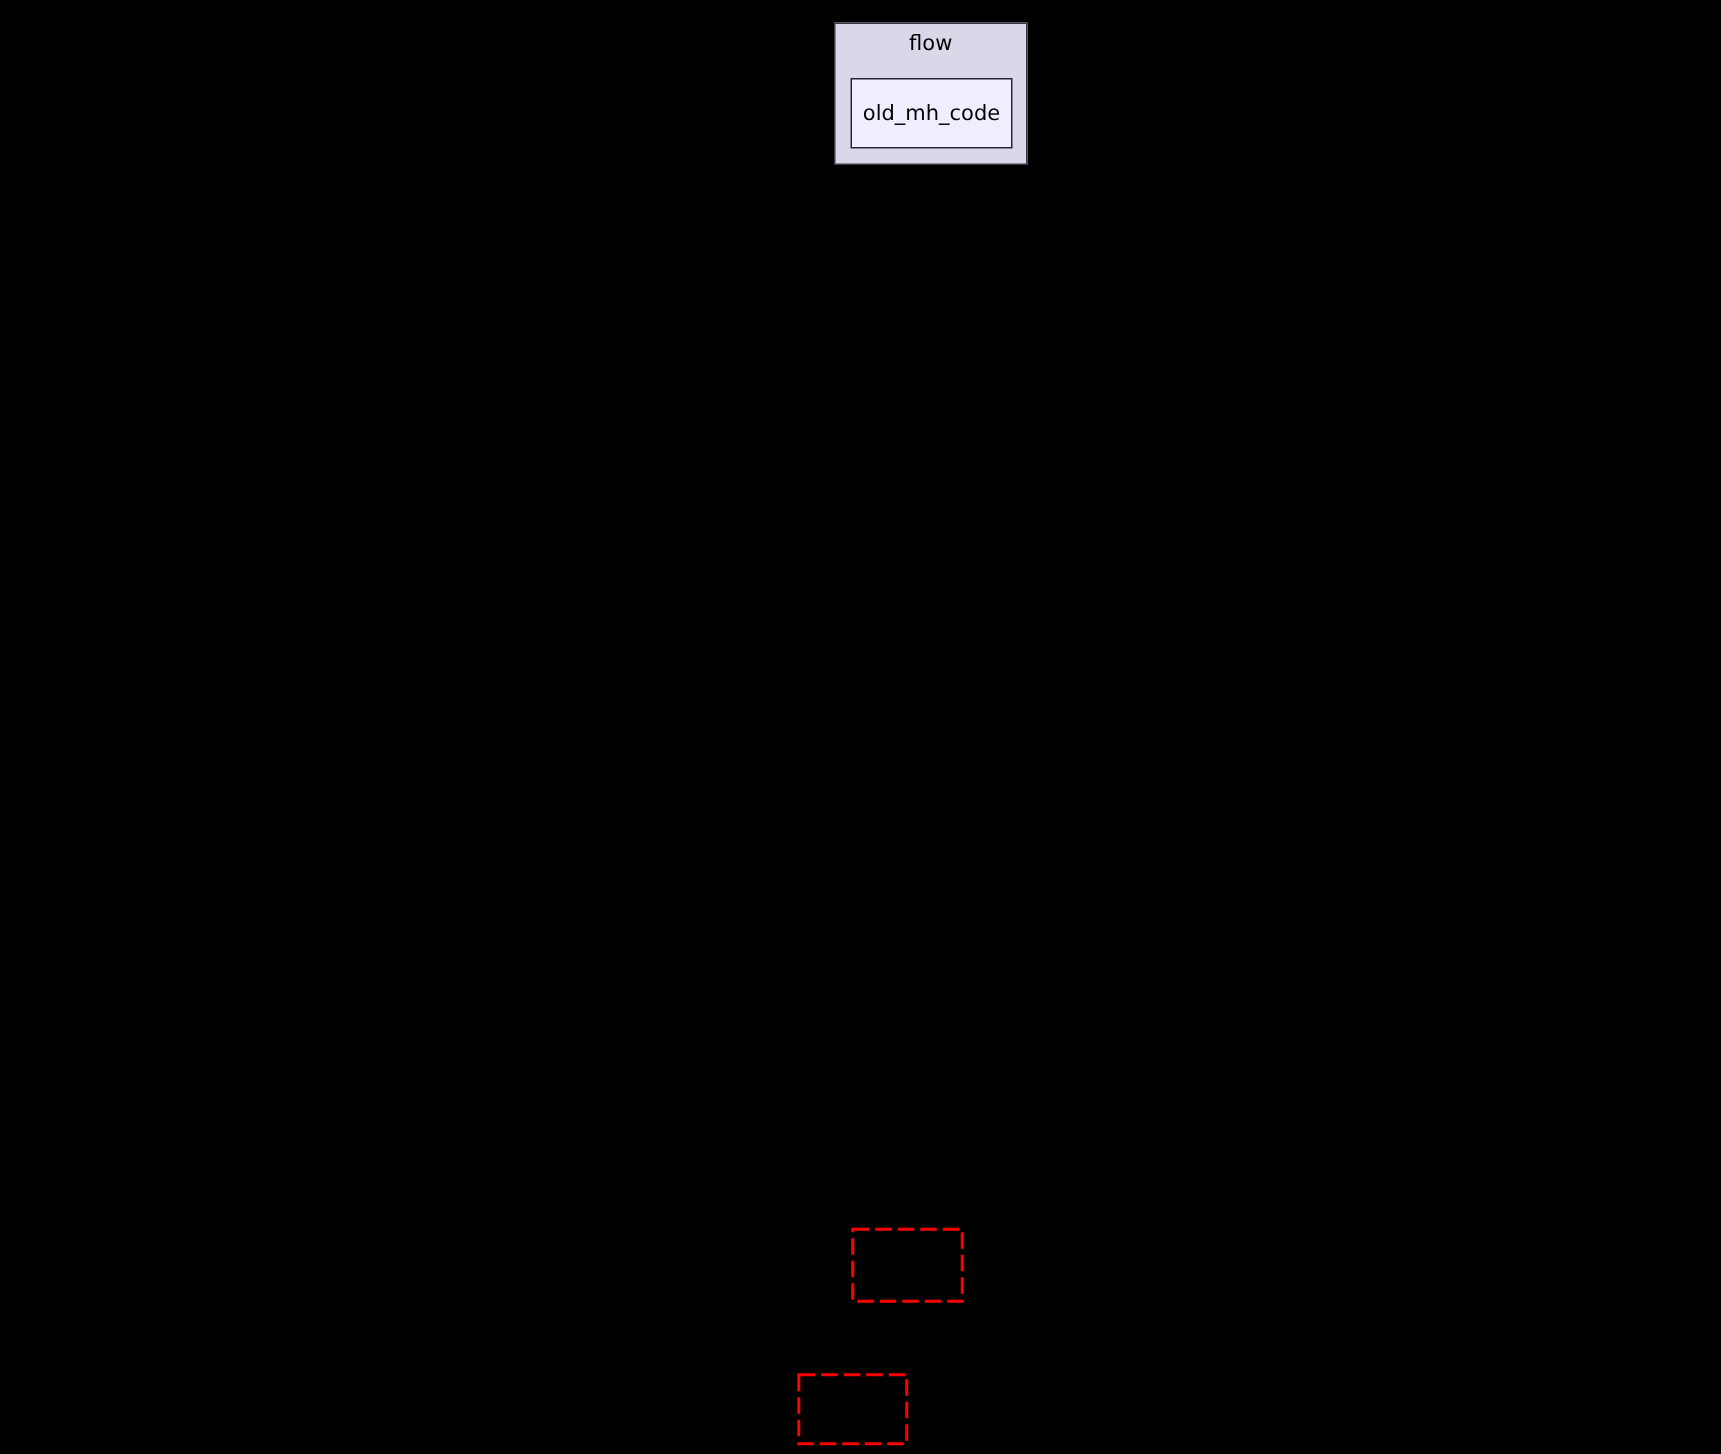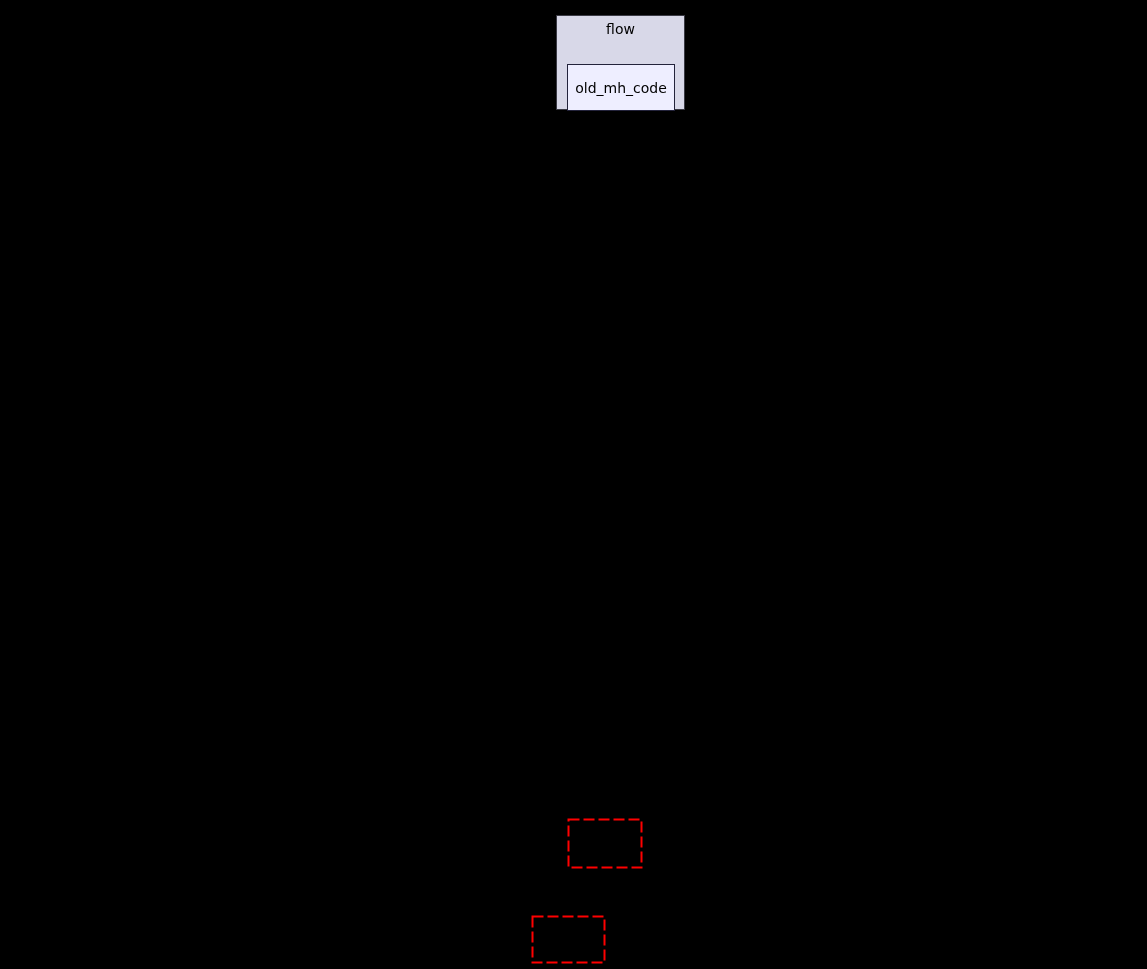--- a/index.html
+++ b/index.html
@@ -53,21 +53,20 @@
   .dir-node {
     position: absolute;
     left: 10px; top: 36px;          
     width: 108px; height: 47px;
     background: var(--node-fill);
     border: 1px solid var(--node-border);
     display: flex;
     align-items: center;
     justify-content: center;
     cursor: pointer;
-    margin-top: 12px;
   }
   .dir-node-label {
     font-size: 14px;
     color: var(--label-color);
     white-space: nowrap;
   }
   .truncated-node {
     position: absolute;
     cursor: pointer;
   }

